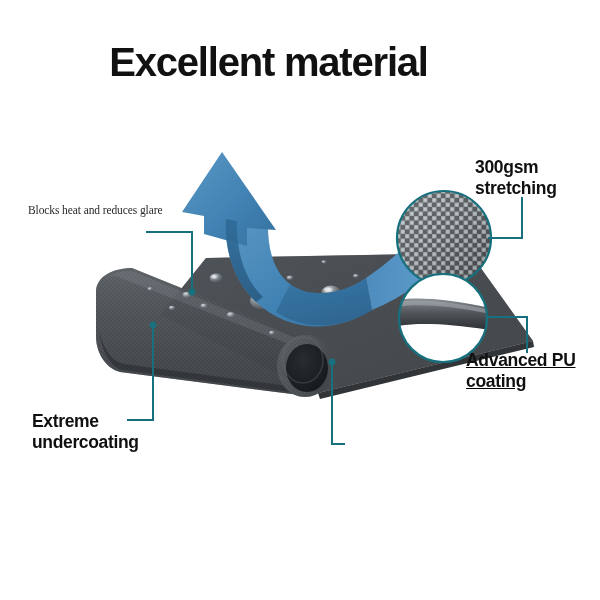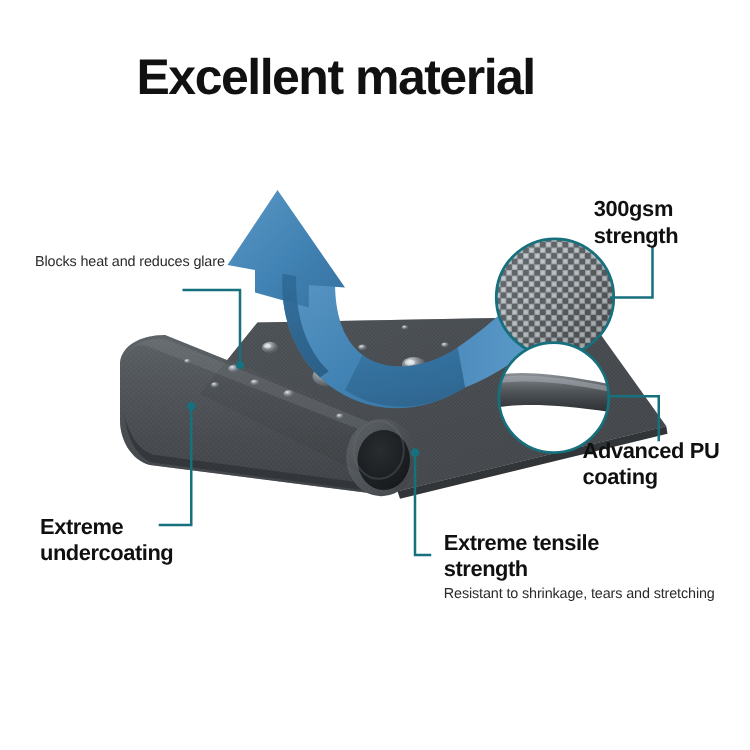--- a/index.html
+++ b/index.html
@@ -50,34 +50,34 @@
   .callout .heading {
     font-family: "Liberation Sans", sans-serif;
     font-size: 17.5px;
     font-weight: 600;
     color: #101010;
     line-height: 1.18;
     letter-spacing: -0.35px;
     white-space: pre-line;
   }
   .callout .sub {
-    font-family: Liberation Sans, sans-serif;
+    font-family: Liberation Serif, serif;
     font-size: 11.5px;
     font-weight: 400;
     color: #2a2a2a;
     line-height: 1.25;
     letter-spacing: -0.1px;
     margin-top: 3px;
     white-space: nowrap;
   }
 
   .c-uv        { left: 28px;  top: 200px; }
   .c-urethane  { left: 32px;  top: 411px; }
   .c-gsm       { left: 475px; top: 157px; }
-  .c-pu        { left: 466px; top: 350px; }
+  .c-pu        { left: 466px; top: 350px; text-decoration: underline; }
   .c-tensile   { left: 355px; top: 424px; }
 
   .c-gsm .heading,
   .c-pu .heading { letter-spacing: -0.3px; }
 </style>
 </head>
 <body>
 
 <div id="infographic">
 
@@ -327,27 +327,22 @@
     <div class="sub">Blocks heat and reduces glare</div>
   </div>
 
   <div class="callout c-urethane">
     <div class="heading">Extreme
 undercoating</div>
   </div>
 
   <div class="callout c-gsm">
     <div class="heading">300gsm
-strength</div>
+stretching</div>
   </div>
 
   <div class="callout c-pu">
     <div class="heading">Advanced PU
 coating</div>
   </div>
 
-  <div class="callout c-tensile">
-    <div class="heading">Extreme tensile
-strength</div>
-    <div class="sub">Resistant to shrinkage, tears and stretching</div>
-  </div>
 
 </div>
 
 </body></html>

